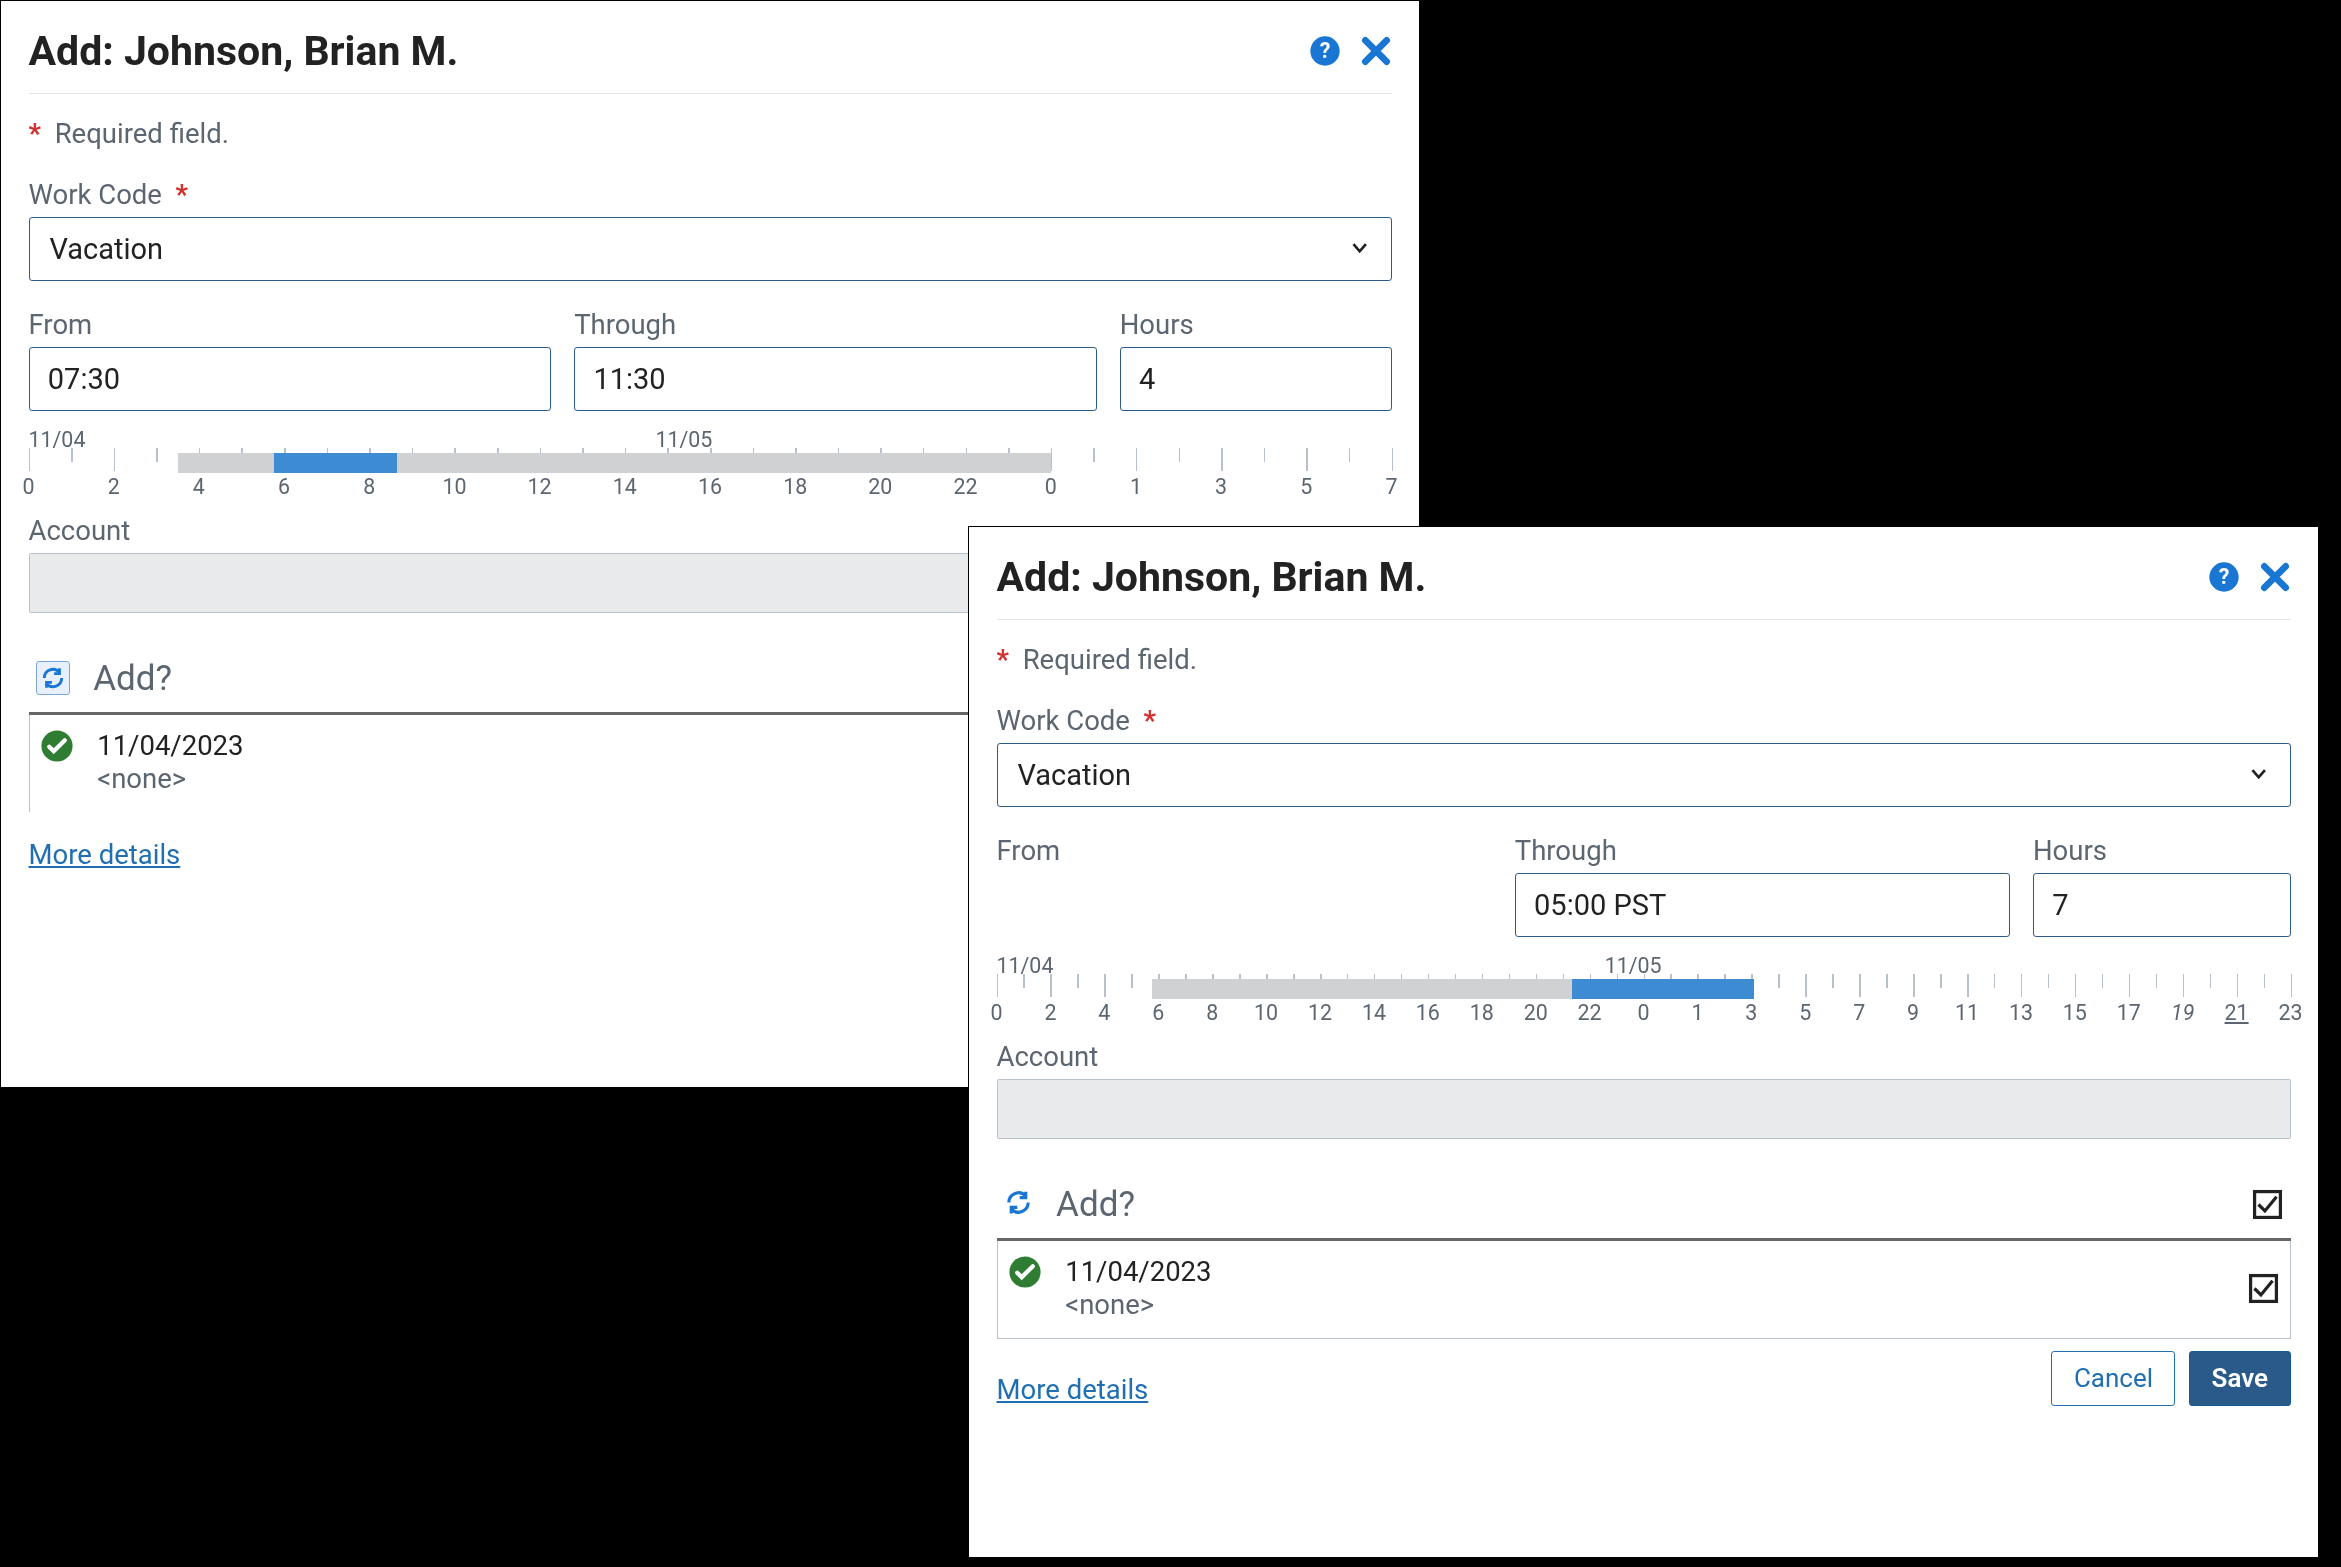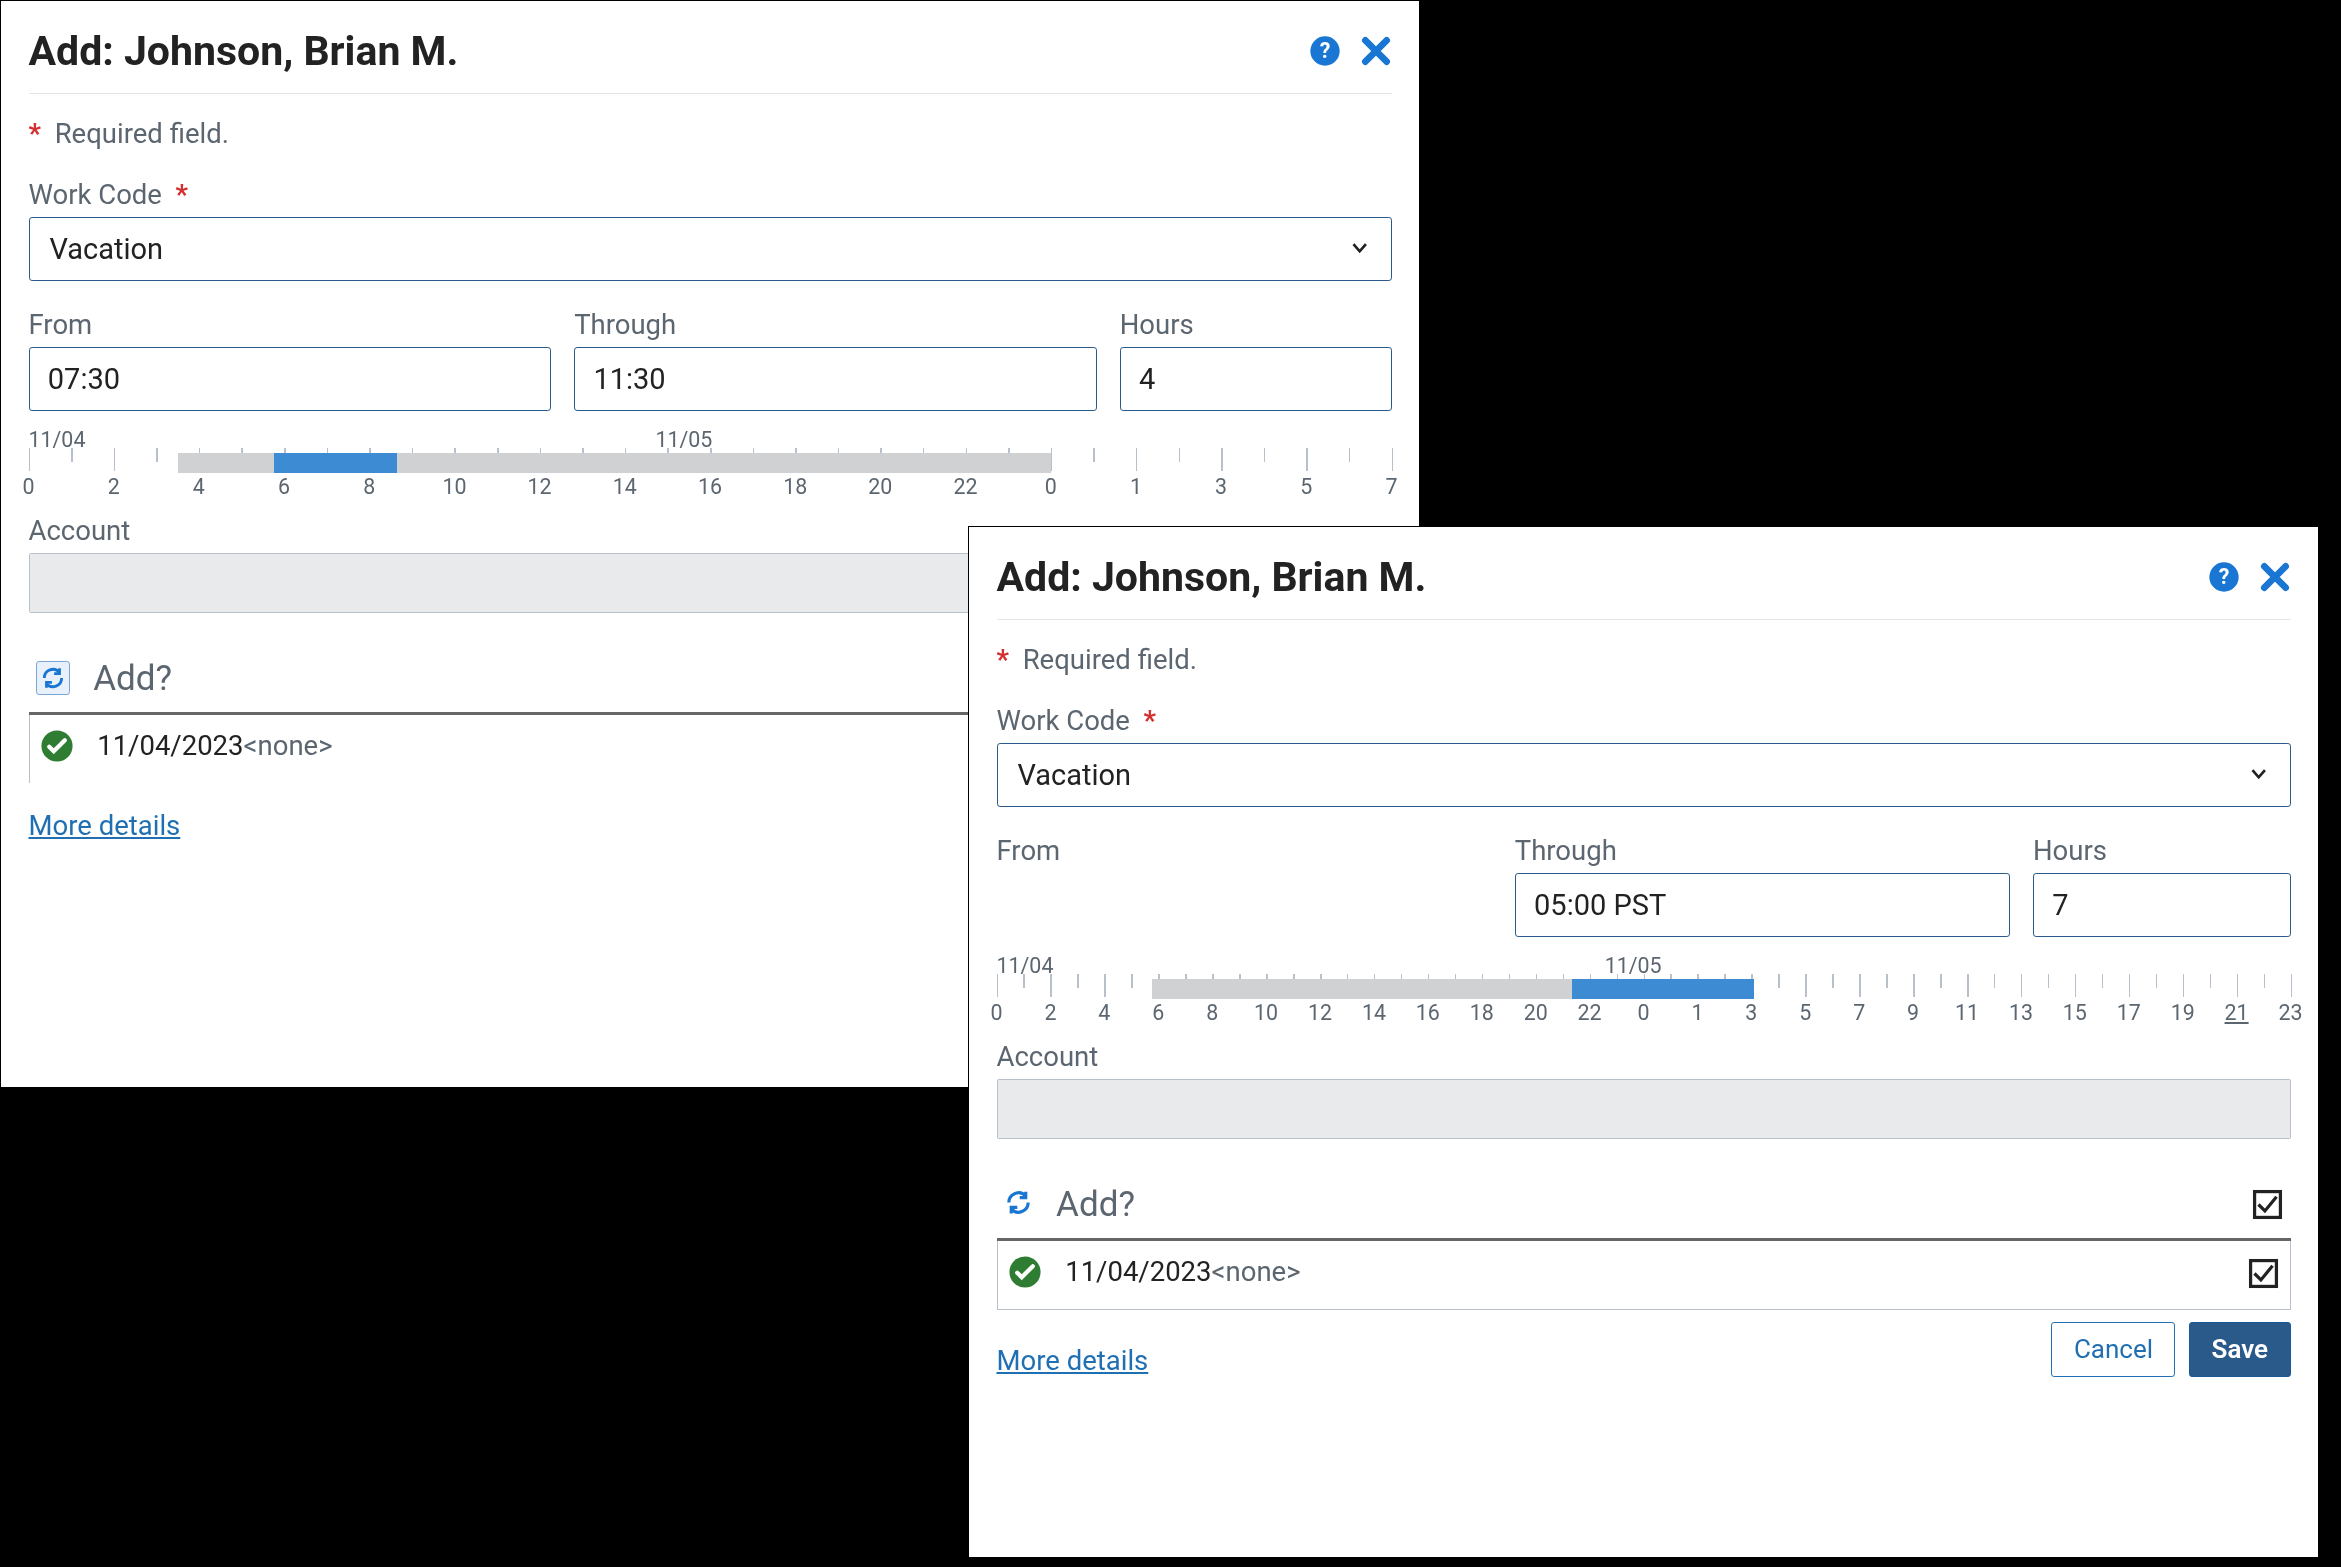--- a/index.html
+++ b/index.html
@@ -121,21 +121,21 @@
     padding: 3.1px; display:inline-flex;
   }
   .add-hdr-label { font-size:35px; color: var(--muted); }
   .add-hdr .spacer { flex:1; }
   .checkbox-svg { display:inline-flex; }
   .add-row {
     display:flex; align-items:flex-start; gap:23px;
     border: 0.8px solid var(--border); border-top:none;
     padding: 13.8px 10.7px 17px 10.7px;
   }
-  .add-row .row-txt { display:flex; flex-direction:row; font-size:27.5px; color:#222; }
+  .add-row .row-txt { display:flex; flex-direction:column; font-size:27.5px; color:#222; }
   .add-row .row-txt .sub { color: var(--muted); }
   .more-link {
     display:inline-block; margin-top: 26px;
     font-size:27.5px; color: var(--blue); text-decoration: underline; cursor:pointer;
   }
   
   .footer {
     display:flex; justify-content:space-between; align-items:flex-end;
     margin-top: 7.6px;
   }
@@ -433,21 +433,21 @@
             <span style="left: 50%;">0</span>
             <span style="left: 54.1667%;">1</span>
             <span style="left: 58.3333%;">3</span>
             <span style="left: 62.5%;">5</span>
             <span style="left: 66.6667%;">7</span>
             <span style="left: 70.8333%;">9</span>
             <span style="left: 75%;">11</span>
             <span style="left: 79.1667%;">13</span>
             <span style="left: 83.3333%;">15</span>
             <span style="left: 87.5%;">17</span>
-            <span style="left: 91.6667%;">19</span>
+            <span style="left: 91.6667%; font-style: italic;">19</span>
             <span style="left: 95.8333%; text-decoration: underline;">21</span>
             <span style="left: 100%;">23</span>
           </div>
       </div>
     </div>
 
     <div class="lbl" style="margin-top:3.1px">Account</div>
     <div class="account-box"></div>
 
     <div class="add-hdr">

